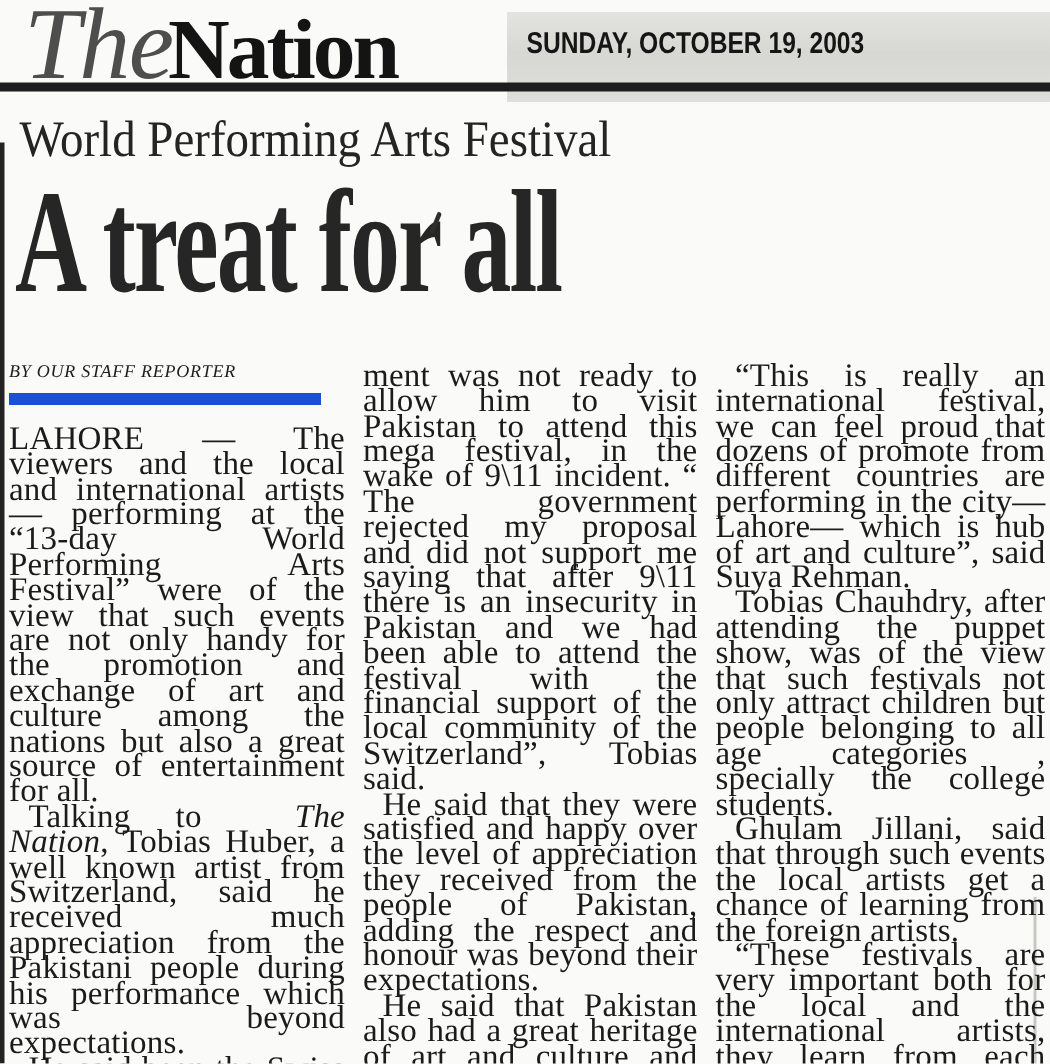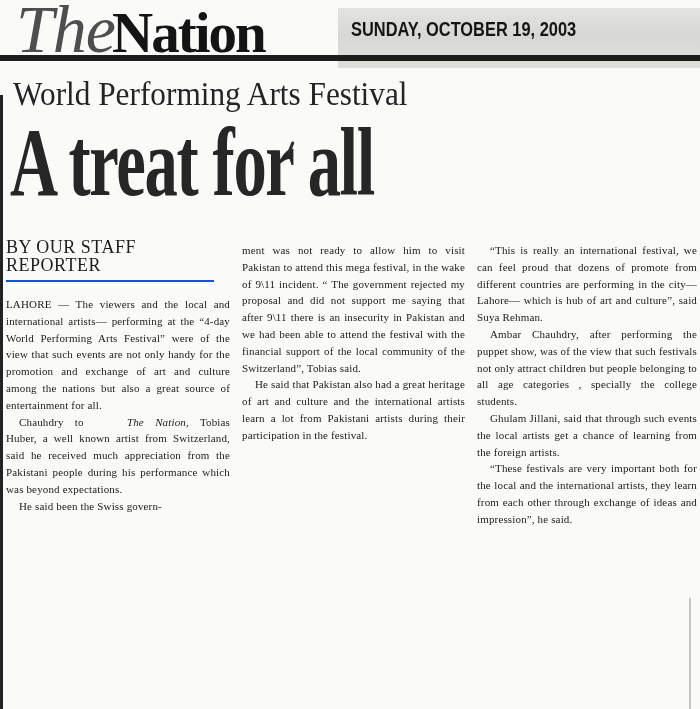--- a/index.html
+++ b/index.html
@@ -77,30 +77,31 @@
   .columns {
     position: absolute; left: 6px; top: 238px; width: 691px;
     display: flex;
   }
   .col { width: 224px; }
   .col + .col { margin-left: 12px; }
   .col.c2 { width: 223px; padding-top: 4px; }
   .col.c3 { width: 220px; padding-top: 4px; }
 
   .byline-block {
-    font-size: 18px; letter-spacing: 0.5px; color: #1d1d1d;
+    font-size: 12px; letter-spacing: 0.5px; color: #1d1d1d;
     line-height: 18px;
     padding-bottom: 6px; margin-bottom: 14px;
-    border-bottom: 2px solid #1d4ed8;
+    border-bottom: 8px solid #1d4ed8;
     width: 208px;
+    font-style: italic;
   }
 
   .para {
     margin: 0;
-    font-size: 11px; line-height: 16.8px;
+    font-size: 22px; line-height: 16.8px;
     letter-spacing: 0.15px;
     text-align: justify;
     color: #1b1b1b;
   }
   .para.indent { text-indent: 13px; }
   .para .italic { font-style: italic; margin-left: 32px; }
 </style>
 </head>
 <body>
 
@@ -119,32 +120,33 @@
 <div class="kicker">World Performing Arts Festival</div>
 <div class="headline">A treat for all</div>
 <div class="scan-artifact"></div>
 
 <div class="columns">
   <div class="col c1">
     <div class="byline-block">
       <span>BY OUR STAFF REPORTER</span>
     </div>
     <div class="paras">
-        <p class="para"><span>LAHORE — The viewers and the local and international artists— performing at the “4-day World Performing Arts Festival” were of the view that such events are not only handy for the promotion and exchange of art and culture among the nations but also a great source of entertainment for all.</span></p>
-        <p class="para indent"><span>Chauhdry to </span><span class="italic">The Nation</span><span>, Tobias Huber, a well known artist from Switzerland, said he received much appreciation from the Pakistani people during his performance which was beyond expectations.</span></p>
+        <p class="para"><span>LAHORE — The viewers and the local and international artists— performing at the “13-day World Performing Arts Festival” were of the view that such events are not only handy for the promotion and exchange of art and culture among the nations but also a great source of entertainment for all.</span></p>
+        <p class="para indent"><span>Talking to </span><span class="italic">The Nation</span><span>, Tobias Huber, a well known artist from Switzerland, said he received much appreciation from the Pakistani people during his performance which was beyond expectations.</span></p>
         <p class="para indent"><span>He said been the Swiss govern-</span></p>
       </div>
   </div>
   <div class="col c2">
     <div class="paras">
         <p class="para"><span>ment was not ready to allow him to visit Pakistan to attend this mega festival, in the wake of 9\11 incident. “ The government rejected my proposal and did not support me saying that after 9\11 there is an insecurity in Pakistan and we had been able to attend the festival with the financial support of the local community of the Switzerland”, Tobias said.</span></p>
+        <p class="para indent"><span>He said that they were satisfied and happy over the level of appreciation they received from the people of Pakistan, adding the respect and honour was beyond their expectations.</span></p>
         <p class="para indent"><span>He said that Pakistan also had a great heritage of art and culture and the international artists learn a lot from Pakistani artists during their participation in the festival.</span></p>
       </div>
   </div>
   <div class="col c3">
     <div class="paras">
         <p class="para indent"><span>“This is really an international festival, we can feel proud that dozens of promote from different countries are performing in the city—Lahore— which is hub of art and culture”, said Suya Rehman.</span></p>
-        <p class="para indent"><span>Ambar Chauhdry, after performing the puppet show, was of the view that such festivals not only attract children but people belonging to all age categories , specially the college students.</span></p>
+        <p class="para indent"><span>Tobias Chauhdry, after attending the puppet show, was of the view that such festivals not only attract children but people belonging to all age categories , specially the college students.</span></p>
         <p class="para indent"><span>Ghulam Jillani, said that through such events the local artists get a chance of learning from the foreign artists.</span></p>
         <p class="para indent"><span>“These festivals are very important both for the local and the international artists, they learn from each other through exchange of ideas and impression”, he said.</span></p>
       </div>
   </div>
 </div>
 
 </body></html>

